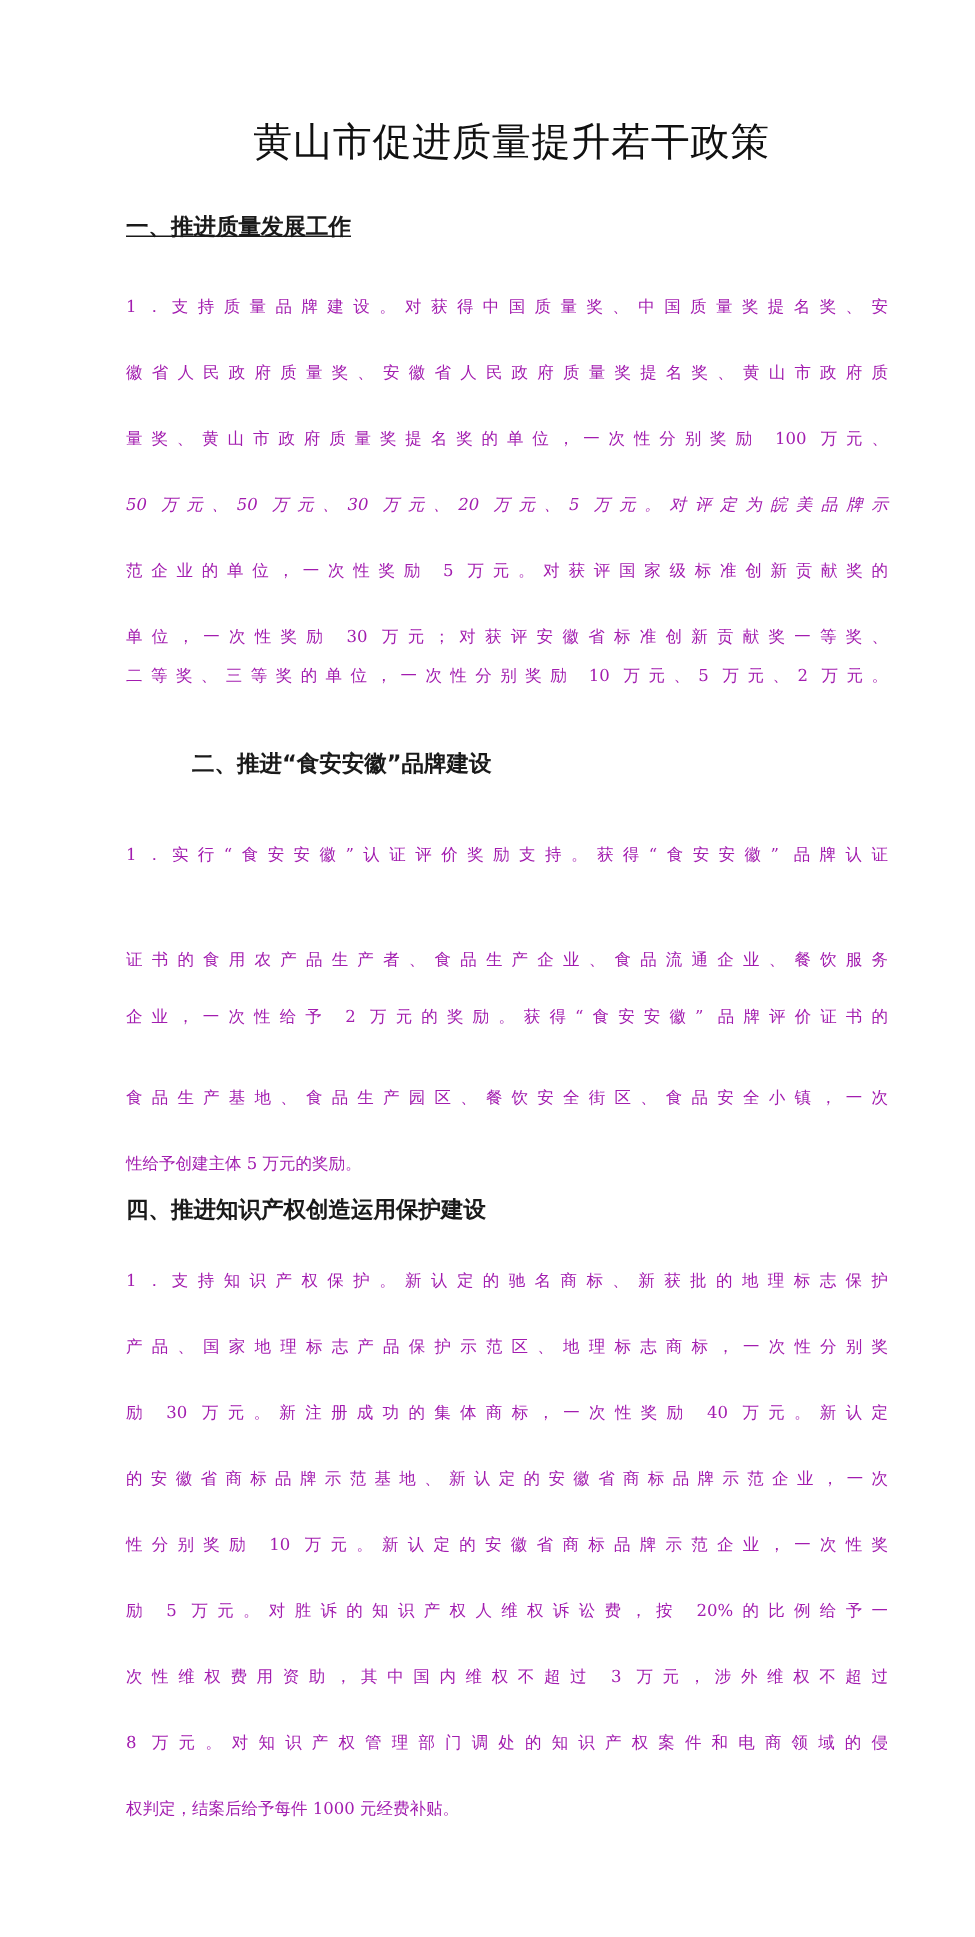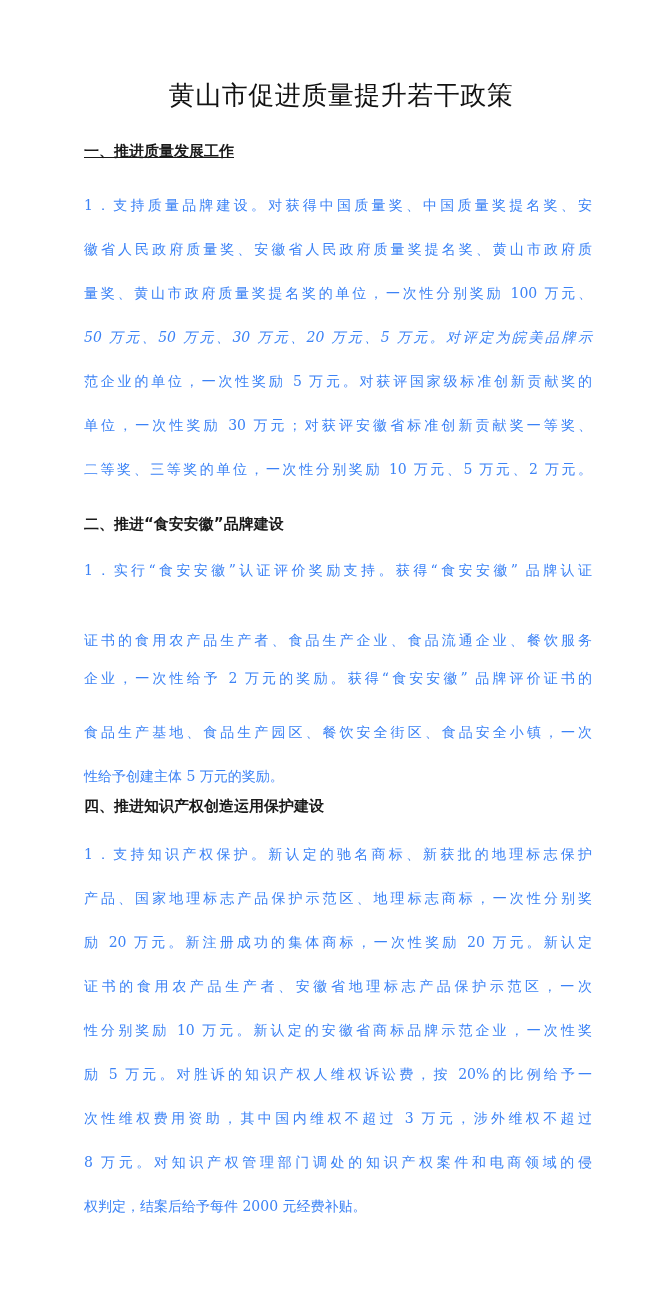--- a/index.html
+++ b/index.html
@@ -37,23 +37,23 @@
       font-size: 15px;
       line-height: 22px;
       color: #1a1a1a;
       margin: 0;
       white-space: nowrap;
     }
     .line {
       position: absolute;
       left: 84px;
       width: 508px;
-      font-size: 14px;
+      font-size: 11px;
       line-height: 22px;
-      color: #3b82f6;
+      color: #a21caf;
       white-space: nowrap;
       text-align: justify;
       text-align-last: justify;
       margin: 0;
     }
     .line.last {
       text-align-last: left;
     }
   </style>
 </head>
@@ -62,36 +62,36 @@
 <h1 class="title">黄山市促进质量提升若干政策</h1>
 
 <h2 class="heading" style="top:140px;text-decoration:underline;">一、推进质量发展工作</h2>
 <div>
   <p class="line" style="top:194px;">1．支持质量品牌建设。对获得中国质量奖、中国质量奖提名奖、安</p>
   <p class="line" style="top:238px;">徽省人民政府质量奖、安徽省人民政府质量奖提名奖、黄山市政府质</p>
   <p class="line" style="top:282px;">量奖、黄山市政府质量奖提名奖的单位，一次性分别奖励 100 万元、</p>
   <p class="line" style="top:326px;font-style:italic;">50 万元、50 万元、30 万元、20 万元、5 万元。对评定为皖美品牌示</p>
   <p class="line" style="top:370px;">范企业的单位，一次性奖励 5 万元。对获评国家级标准创新贡献奖的</p>
   <p class="line" style="top:414px;">单位，一次性奖励 30 万元；对获评安徽省标准创新贡献奖一等奖、</p>
-  <p class="line" style="top:458px;">二等奖、三等奖的单位，一次性分别奖励 10 万元、5 万元、2 万元。</p>
+  <p class="line" style="top:440px;">二等奖、三等奖的单位，一次性分别奖励 10 万元、5 万元、2 万元。</p>
 </div>
 
-<h2 class="heading" style="top:513px;">二、推进“食安安徽”品牌建设</h2>
+<h2 class="heading" style="top:498px;margin-left:44px;">二、推进“食安安徽”品牌建设</h2>
 <div>
   <p class="line" style="top:559px;">1．实行“食安安徽”认证评价奖励支持。获得“食安安徽” 品牌认证</p>
   <p class="line" style="top:629px;">证书的食用农产品生产者、食品生产企业、食品流通企业、餐饮服务</p>
   <p class="line" style="top:667px;">企业，一次性给予 2 万元的奖励。获得“食安安徽” 品牌评价证书的</p>
   <p class="line" style="top:721px;">食品生产基地、食品生产园区、餐饮安全街区、食品安全小镇，一次</p>
   <p class="line last" style="top:765px;">性给予创建主体 5 万元的奖励。</p>
 </div>
 
 <h2 class="heading" style="top:795px;">四、推进知识产权创造运用保护建设</h2>
 <div>
   <p class="line" style="top:843px;">1．支持知识产权保护。新认定的驰名商标、新获批的地理标志保护</p>
   <p class="line" style="top:887px;">产品、国家地理标志产品保护示范区、地理标志商标，一次性分别奖</p>
-  <p class="line" style="top:931px;">励  20  万元。新注册成功的集体商标，一次性奖励 20 万元。新认定</p>
-  <p class="line" style="top:975px;">证书的食用农产品生产者、安徽省地理标志产品保护示范区，一次</p>
+  <p class="line" style="top:931px;">励  30  万元。新注册成功的集体商标，一次性奖励 40 万元。新认定</p>
+  <p class="line" style="top:975px;">的安徽省商标品牌示范基地、新认定的安徽省商标品牌示范企业，一次</p>
   <p class="line" style="top:1019px;">性分别奖励 10 万元。新认定的安徽省商标品牌示范企业，一次性奖</p>
   <p class="line" style="top:1063px;">励 5 万元。对胜诉的知识产权人维权诉讼费，按  20%的比例给予一</p>
   <p class="line" style="top:1107px;">次性维权费用资助，其中国内维权不超过 3 万元，涉外维权不超过</p>
   <p class="line" style="top:1151px;">8 万元。对知识产权管理部门调处的知识产权案件和电商领域的侵</p>
-  <p class="line last" style="top:1195px;">权判定，结案后给予每件 2000 元经费补贴。</p>
+  <p class="line last" style="top:1195px;">权判定，结案后给予每件 1000 元经费补贴。</p>
 </div>
 
 </body></html>

